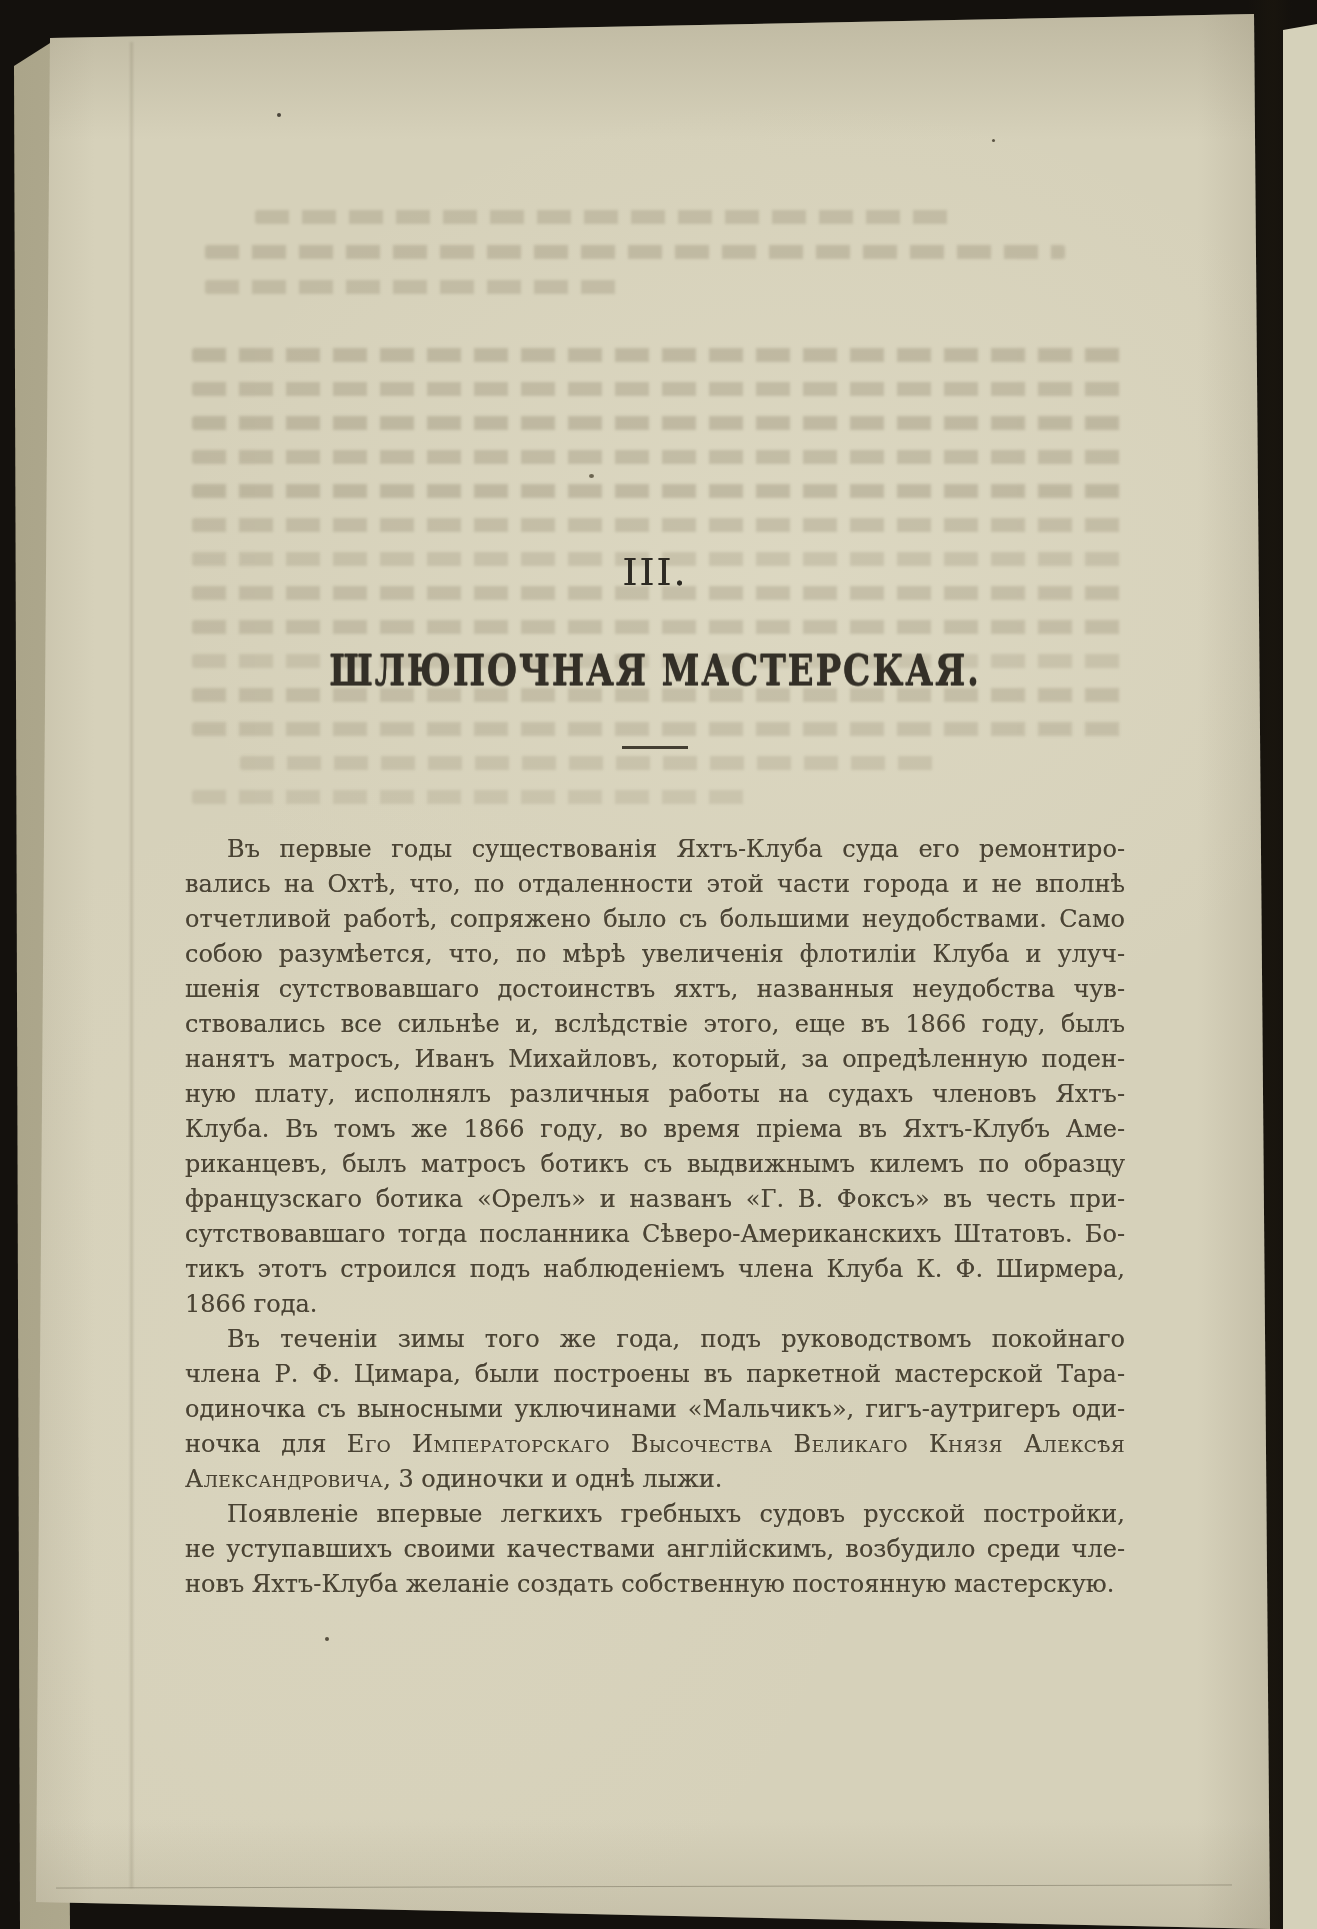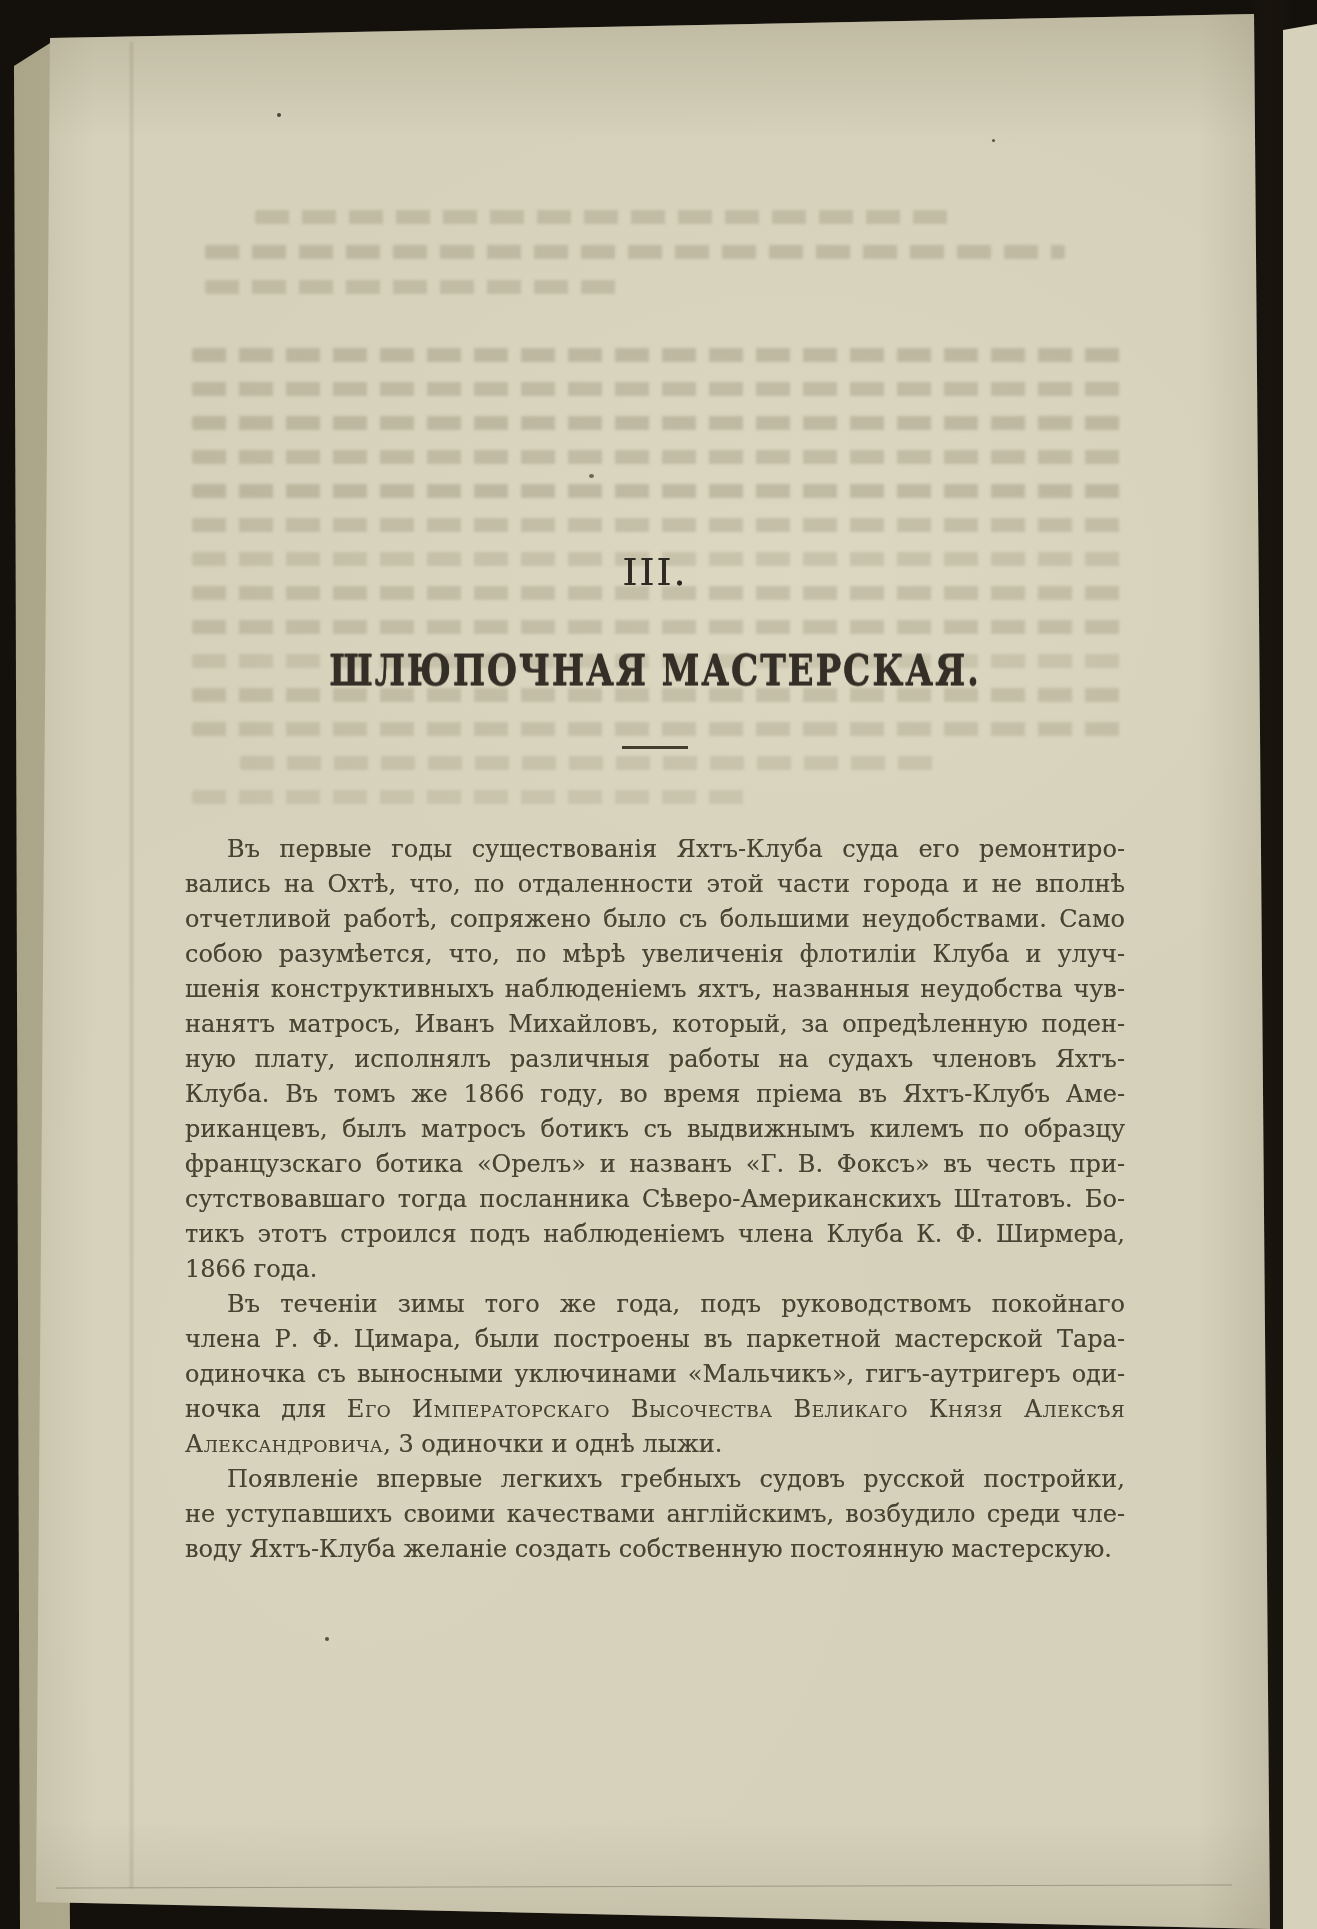--- a/index.html
+++ b/index.html
@@ -138,32 +138,33 @@
       </div>
 
     <div class="chapter-number">III.</div>
     <div class="doc-title">ШЛЮПОЧНАЯ МАСТЕРСКАЯ.</div>
     <div class="title-rule"></div>
     <div class="body-text">
         <div class="line indent">Въ первые годы существованія Яхтъ-Клуба суда его ремонтиро-</div>
         <div class="line">вались на Охтѣ, что, по отдаленности этой части города и не вполнѣ</div>
         <div class="line">отчетливой работѣ, сопряжено было съ большими неудобствами. Само</div>
         <div class="line">собою разумѣется, что, по мѣрѣ увеличенія флотиліи Клуба и улуч-</div>
-        <div class="line">шенія конструктивныхъ наблюденіемъ яхтъ, названныя неудобства чув-</div>
+        <div class="line">шенія сутствовавшаго достоинствъ яхтъ, названныя неудобства чув-</div>
+        <div class="line">ствовались все сильнѣе и, вслѣдствіе этого, еще въ 1866 году, былъ</div>
         <div class="line">нанятъ матросъ, Иванъ Михайловъ, который, за опредѣленную поден-</div>
         <div class="line">ную плату, исполнялъ различныя работы на судахъ членовъ Яхтъ-</div>
         <div class="line">Клуба. Въ томъ же 1866 году, во время пріема въ Яхтъ-Клубъ Аме-</div>
         <div class="line">риканцевъ, былъ матросъ ботикъ съ выдвижнымъ килемъ по образцу</div>
         <div class="line">французскаго ботика «Орелъ» и названъ «Г. В. Фоксъ» въ честь при-</div>
         <div class="line">сутствовавшаго тогда посланника Сѣверо-Американскихъ Штатовъ. Бо-</div>
         <div class="line">тикъ этотъ строился подъ наблюденіемъ члена Клуба К. Ф. Ширмера,</div>
         <div class="line last">1866 года.</div>
         <div class="line indent">Въ теченіи зимы того же года, подъ руководствомъ покойнаго</div>
         <div class="line">члена Р. Ф. Цимара, были построены въ паркетной мастерской Тара-</div>
         <div class="line">одиночка съ выносными уключинами «Мальчикъ», гигъ-аутригеръ оди-</div>
         <div class="line">ночка для <span class="sc">Его Императорскаго Высочества Великаго Князя Алексѣя</span></div>
         <div class="line last"><span class="sc">Александровича</span>, 3 одиночки и однѣ лыжи.</div>
         <div class="line indent">Появленіе впервые легкихъ гребныхъ судовъ русской постройки,</div>
         <div class="line">не уступавшихъ своими качествами англійскимъ, возбудило среди чле-</div>
-        <div class="line last">воду Яхтъ-Клуба желаніе создать собственную постоянную мастерскую.</div>
+        <div class="line last">новъ Яхтъ-Клуба желаніе создать собственную постоянную мастерскую.</div>
       </div>
   </div>
 </div>
 
 </body></html>

